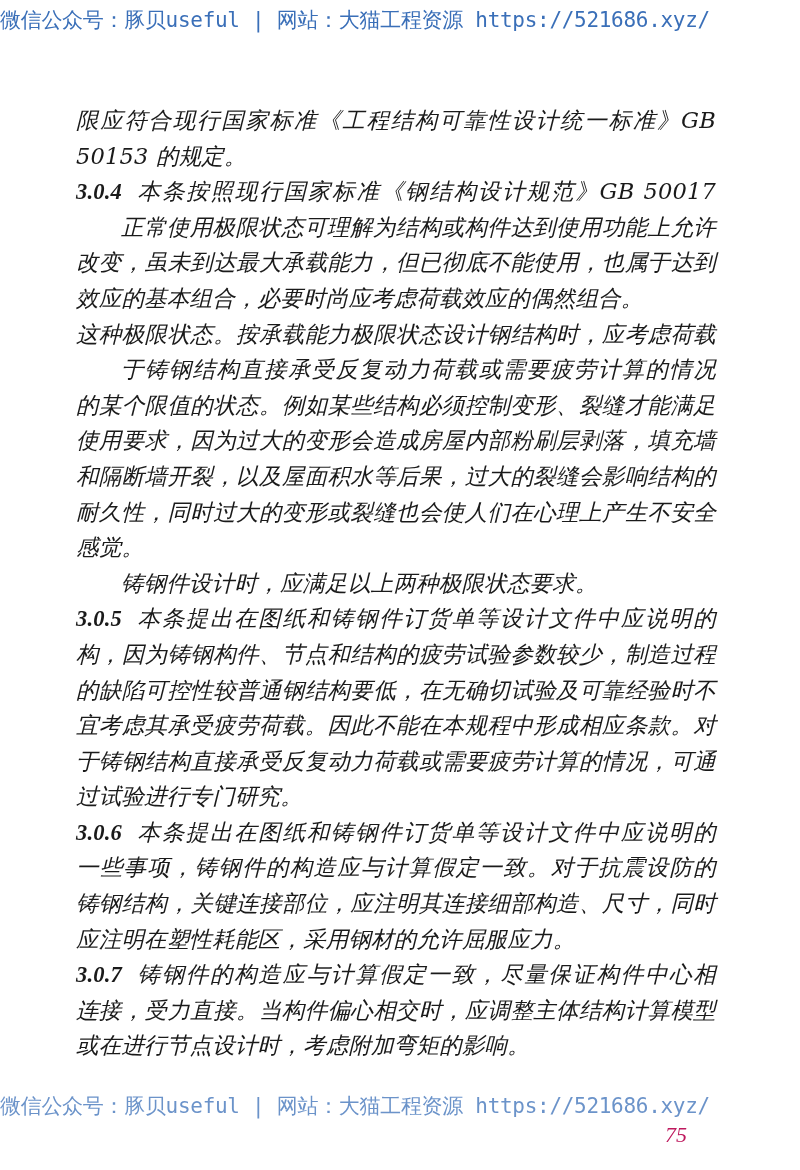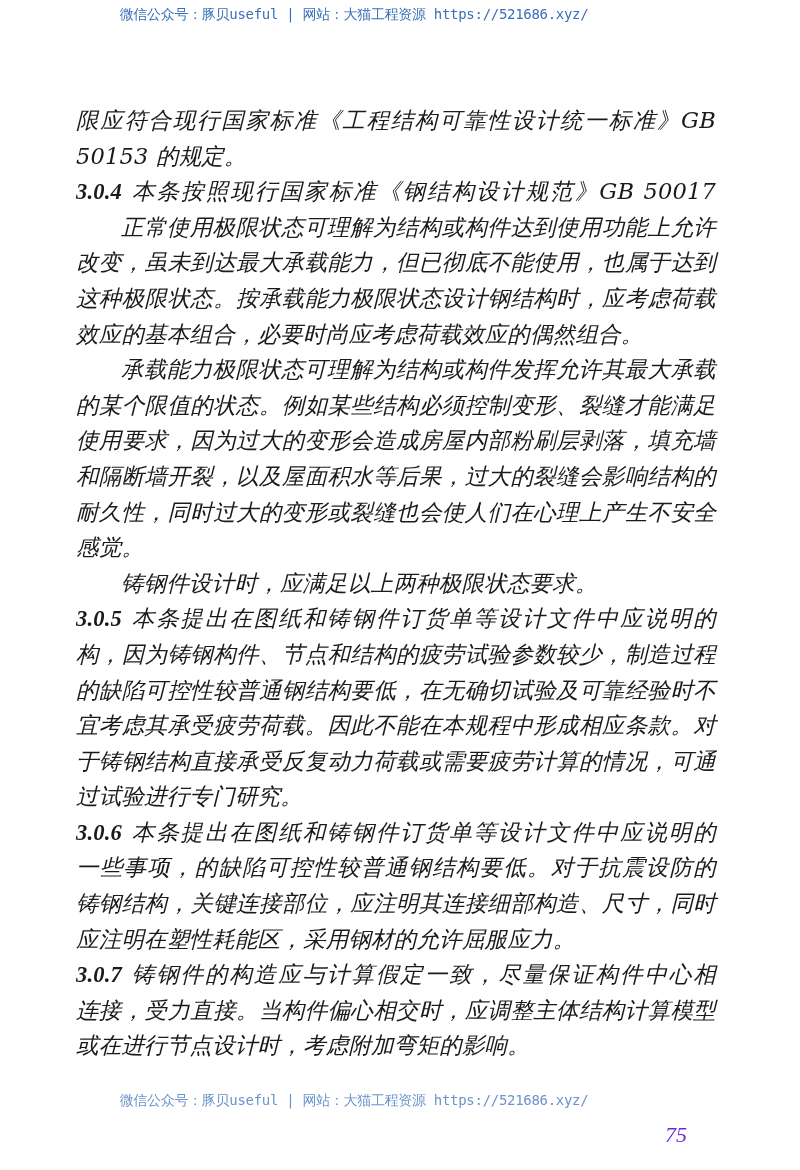--- a/index.html
+++ b/index.html
@@ -1,59 +1,59 @@
 <!DOCTYPE html>
 <html><head>
 <meta charset="utf-8">
 <style>
   html, body { margin: 0; padding: 0; background: #ffffff; }
   body { width: 800px; height: 1170px; position: relative; overflow: hidden;
          font-family: "DejaVu Serif", "Liberation Serif", serif; color: #1a1a1a; }
   .watermark { position: absolute; left: 0; width: 708px; text-align: center;
                font-family: "DejaVu Sans Mono", "Liberation Mono", monospace;
-               font-size: 14px; color: #3a6fb8; white-space: nowrap; letter-spacing: -0.3px; }
+               font-size: 21px; color: #3a6fb8; white-space: nowrap; letter-spacing: -0.3px; }
   .wm-top { top: 6px; }
   .wm-bottom { top: 1092px; opacity: 0.75; z-index: 5; }
   .page { position: absolute; left: 76px; top: 103px; width: 640px; font-style: italic; }
   .line { font-size: 22.5px; line-height: 35.6px; height: 35.6px; white-space: nowrap;
           letter-spacing: 0.2px; text-align: justify; text-align-last: justify; }
   .line.last { text-align-last: left; }
   .indent { padding-left: 45px; }
-  .num { font-family: "Liberation Serif", serif; font-weight: bold; margin-right: 8px; }
+  .num { font-family: "Liberation Serif", serif; font-weight: bold; margin-right: 14px; }
   .page-number { position: absolute; left: 665px; top: 1122px; font-size: 22px;
-                 font-style: italic; color: #6d28d9; font-family: "Liberation Serif", serif; }
+                 font-style: italic; color: #be185d; font-family: "Liberation Serif", serif; }
 </style>
 </head>
 <body>
 
 <div class="watermark wm-top">微信公众号：豚贝useful | 网站：大猫工程资源 https://521686.xyz/</div>
 
 <div class="page" id="page">
     <div class="line"><span>限应符合现行国家标准《工程结构可靠性设计统一标准》GB</span></div>
     <div class="line last"><span>50153 的规定。</span></div>
     <div class="line"><span class="num">3.0.4</span><span>本条按照现行国家标准《钢结构设计规范》GB 50017</span></div>
     <div class="line indent"><span>正常使用极限状态可理解为结构或构件达到使用功能上允许</span></div>
     <div class="line"><span>改变，虽未到达最大承载能力，但已彻底不能使用，也属于达到</span></div>
+    <div class="line last"><span>效应的基本组合，必要时尚应考虑荷载效应的偶然组合。</span></div>
     <div class="line"><span>这种极限状态。按承载能力极限状态设计钢结构时，应考虑荷载</span></div>
-    <div class="line last"><span>效应的基本组合，必要时尚应考虑荷载效应的偶然组合。</span></div>
-    <div class="line indent"><span>承载能力极限状态可理解为结构或构件发挥允许其最大承载</span></div>
+    <div class="line indent"><span>于铸钢结构直接承受反复动力荷载或需要疲劳计算的情况</span></div>
     <div class="line"><span>的某个限值的状态。例如某些结构必须控制变形、裂缝才能满足</span></div>
     <div class="line"><span>使用要求，因为过大的变形会造成房屋内部粉刷层剥落，填充墙</span></div>
     <div class="line"><span>和隔断墙开裂，以及屋面积水等后果，过大的裂缝会影响结构的</span></div>
     <div class="line"><span>耐久性，同时过大的变形或裂缝也会使人们在心理上产生不安全</span></div>
     <div class="line last"><span>感觉。</span></div>
     <div class="line indent last"><span>铸钢件设计时，应满足以上两种极限状态要求。</span></div>
     <div class="line"><span class="num">3.0.5</span><span>本条提出在图纸和铸钢件订货单等设计文件中应说明的</span></div>
     <div class="line"><span>构，因为铸钢构件、节点和结构的疲劳试验参数较少，制造过程</span></div>
     <div class="line"><span>的缺陷可控性较普通钢结构要低，在无确切试验及可靠经验时不</span></div>
     <div class="line"><span>宜考虑其承受疲劳荷载。因此不能在本规程中形成相应条款。对</span></div>
     <div class="line"><span>于铸钢结构直接承受反复动力荷载或需要疲劳计算的情况，可通</span></div>
     <div class="line last"><span>过试验进行专门研究。</span></div>
     <div class="line"><span class="num">3.0.6</span><span>本条提出在图纸和铸钢件订货单等设计文件中应说明的</span></div>
-    <div class="line"><span>一些事项，的缺陷可控性较普通钢结构要低。对于抗震设防的</span></div>
+    <div class="line"><span>一些事项，铸钢件的构造应与计算假定一致。对于抗震设防的</span></div>
     <div class="line"><span>铸钢结构，关键连接部位，应注明其连接细部构造、尺寸，同时</span></div>
     <div class="line last"><span>应注明在塑性耗能区，采用钢材的允许屈服应力。</span></div>
     <div class="line"><span class="num">3.0.7</span><span>铸钢件的构造应与计算假定一致，尽量保证构件中心相</span></div>
     <div class="line"><span>连接，受力直接。当构件偏心相交时，应调整主体结构计算模型</span></div>
     <div class="line last"><span>或在进行节点设计时，考虑附加弯矩的影响。</span></div>
   </div>
 
 <div class="watermark wm-bottom">微信公众号：豚贝useful | 网站：大猫工程资源 https://521686.xyz/</div>
 
 <div class="page-number">75</div>

